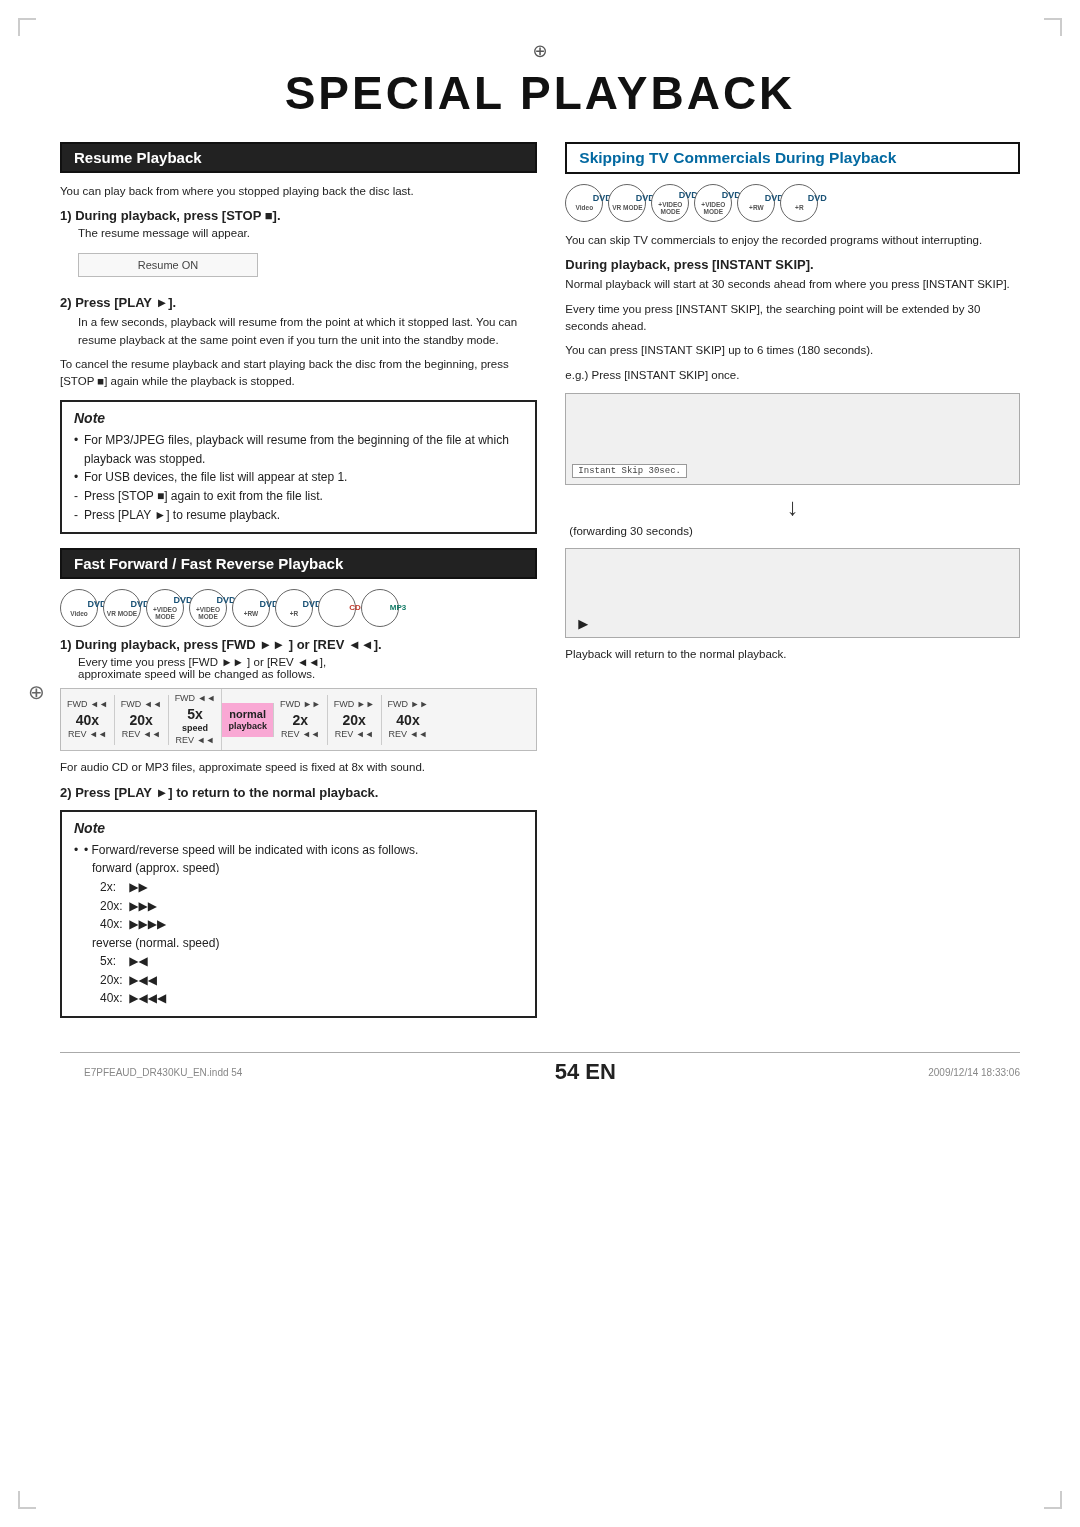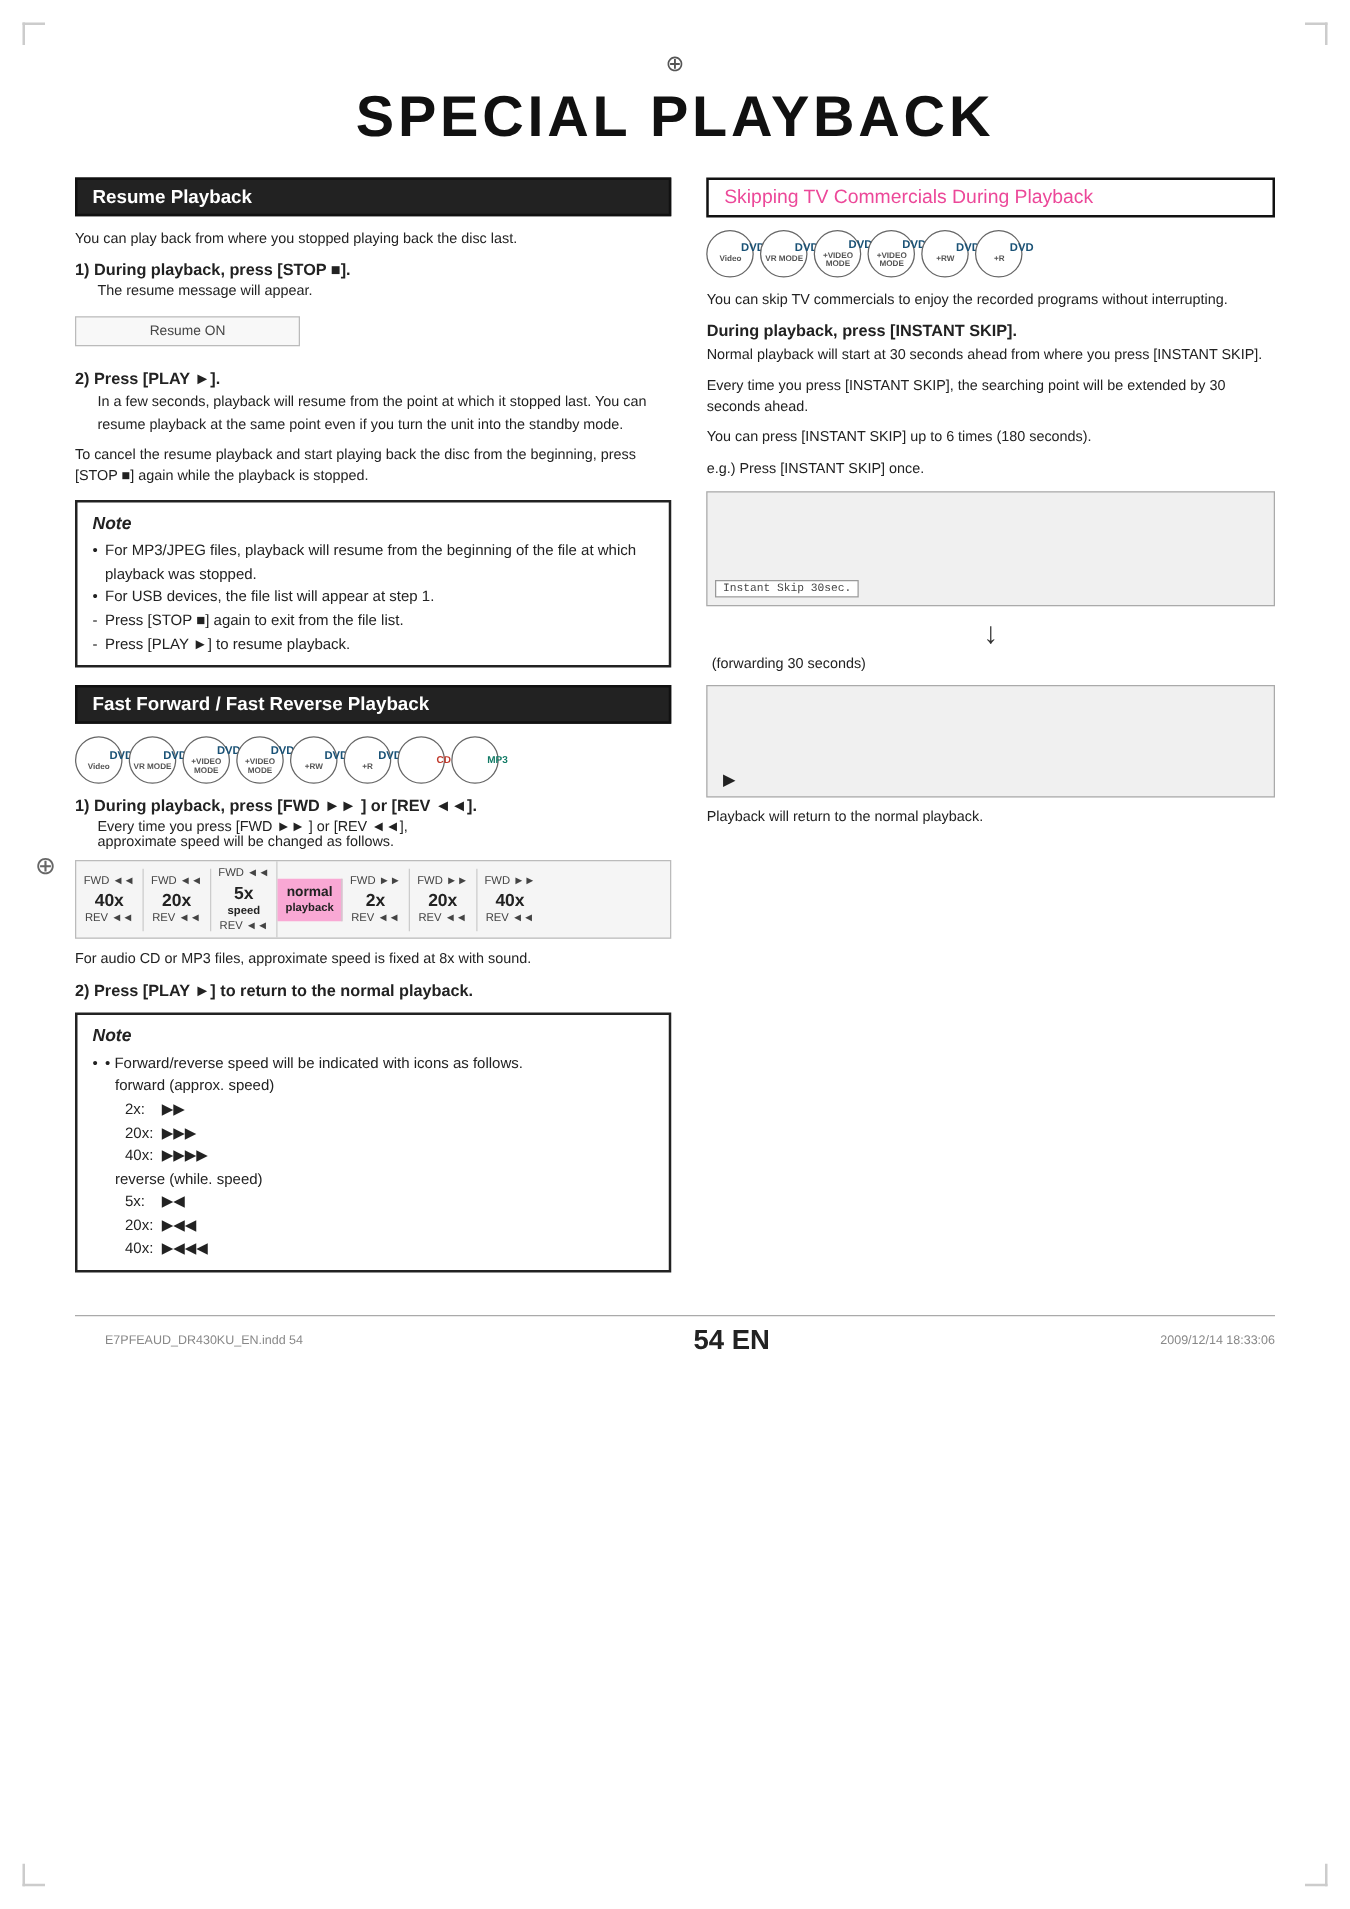--- a/index.html
+++ b/index.html
@@ -71,23 +71,23 @@
       color: #fff;
       font-size: 15px;
       font-weight: bold;
       padding: 5px 12px;
       margin-bottom: 10px;
       border: 2px solid #111;
     }
 
     .section-header-outline {
       background: #fff;
-      color: #ec4899;
+      color: #0369a1;
       font-size: 15.5px;
-      font-weight: normal;
+      font-weight: bold;
       padding: 5px 12px;
       margin-bottom: 10px;
       border: 2px solid #111;
     }
 
     p { margin-bottom: 7px; line-height: 1.5; }
 
     .step-heading {
       font-weight: bold;
       font-size: 13px;
@@ -297,21 +297,21 @@
 
     <div class="col-left">
 
       <div class="section-header">Resume Playback</div>
 
       <p class="small">You can play back from where you stopped playing back the disc last.</p>
 
       <div class="step-heading">1) During playback, press [STOP ■].</div>
       <div class="indent small">The resume message will appear.</div>
 
-      <div style="margin-top:6px;">
+      <div style="margin-left:18px; margin-top:6px;">
         <div class="resume-box">Resume ON</div>
       </div>
 
       <div class="step-heading" style="margin-top:10px;">2) Press [PLAY ►].</div>
 
       <p class="small indent">In a few seconds, playback will resume from the point at which it stopped last. You can resume playback at the same point even if you turn the unit into the standby mode.</p>
       <p class="small">To cancel the resume playback and start playing back the disc from the beginning, press [STOP ■] again while the playback is stopped.</p>
 
       <div class="note-box">
         <div class="note-title">Note</div>
@@ -405,21 +405,21 @@
       <div class="step-heading">2) Press [PLAY ►] to return to the normal playback.</div>
 
       <div class="note-box" style="margin-top:10px;">
         <div class="note-title">Note</div>
         <ul>
           <li>• Forward/reverse speed will be indicated with icons as follows.</li>
           <li class="no-bullet" style="margin-left:8px;">forward (approx. speed)</li>
           <li class="no-bullet" style="margin-left:16px;">2x:&nbsp;&nbsp;&nbsp; ▶▶</li>
           <li class="no-bullet" style="margin-left:16px;">20x:&nbsp; ▶▶▶</li>
           <li class="no-bullet" style="margin-left:16px;">40x:&nbsp; ▶▶▶▶</li>
-          <li class="no-bullet" style="margin-left:8px;">reverse (while. speed)</li>
+          <li class="no-bullet" style="margin-left:8px;">reverse (normal. speed)</li>
           <li class="no-bullet" style="margin-left:16px;">5x:&nbsp;&nbsp;&nbsp; ▶◀</li>
           <li class="no-bullet" style="margin-left:16px;">20x:&nbsp; ▶◀◀</li>
           <li class="no-bullet" style="margin-left:16px;">40x:&nbsp; ▶◀◀◀</li>
         </ul>
       </div>
 
     </div>
 
     <div class="col-right">
 

